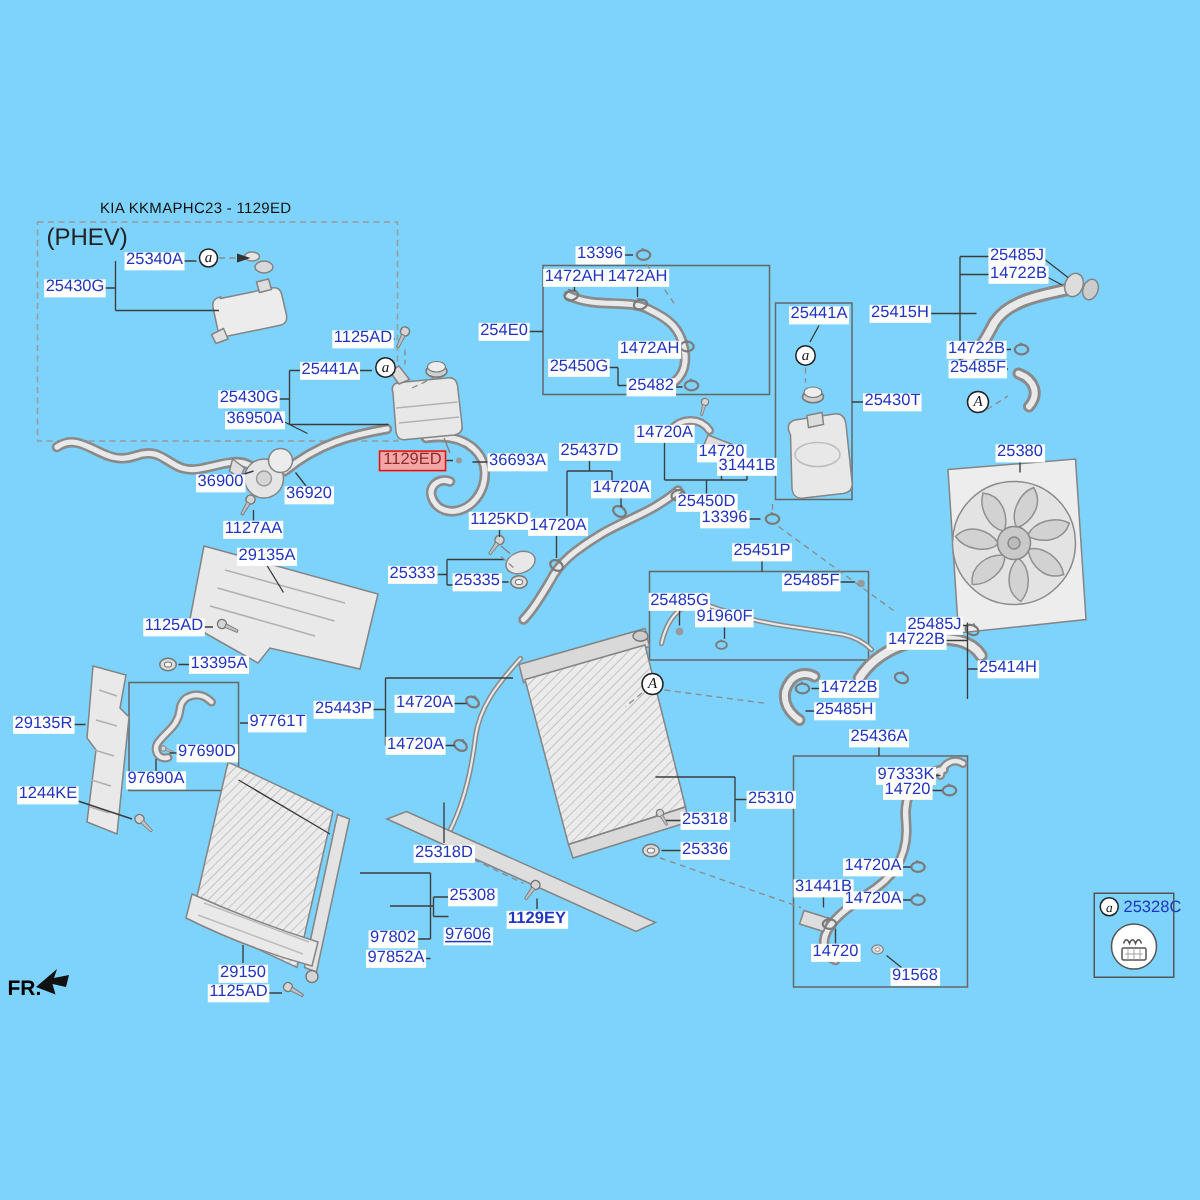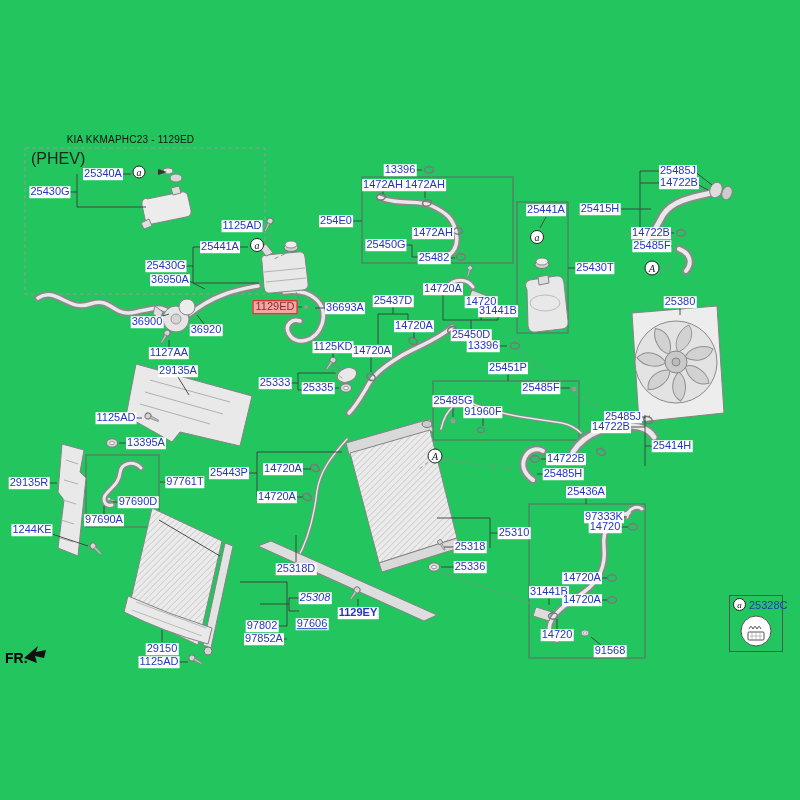--- a/index.html
+++ b/index.html
@@ -1,16 +1,16 @@
 <!DOCTYPE html>
 <html><head>
 <meta charset="utf-8">
 <style>
   html,body{margin:0;padding:0;background:#fff;}
-  .stage{position:relative;width:800px;height:800px;background:#22c55e;overflow:hidden;
+  .stage{position:relative;width:800px;height:800px;background:#7dd3fc;overflow:hidden;
          font-family:"Liberation Sans",sans-serif;}
   .stage svg{position:absolute;left:0;top:0;}
   .layer{position:absolute;left:0;top:0;width:800px;height:800px;}
   .plabel{position:absolute;transform:translate(-50%,-50%);font-size:11px;line-height:1.05;
           color:#2136c0;background:#fff;padding:0 1px;white-space:nowrap;}
   .plabel.hl{color:#8e2a2a;background:#f2a6a6;border:1.5px solid #e01010;padding:0 2px;}
   .marker{position:absolute;transform:translate(-50%,-50%);box-sizing:border-box;
           border:1.2px solid #222;border-radius:50%;background:#fff;color:#111;
           display:flex;align-items:center;justify-content:center;
           font:italic 10px "Liberation Serif",serif;}
@@ -357,21 +357,21 @@
       <div class="plabel" style="left: 138px; top: 502px;">97690D</div>
       <div class="plabel" style="left: 104px; top: 520px;">97690A</div>
       <div class="plabel" style="left: 32px; top: 530px;">1244KE</div>
       <div class="plabel" style="left: 229px; top: 473px;">25443P</div>
       <div class="plabel" style="left: 283px; top: 469px;">14720A</div>
       <div class="plabel" style="left: 277px; top: 497px;">14720A</div>
       <div class="plabel" style="left: 514px; top: 533px;">25310</div>
       <div class="plabel" style="left: 470px; top: 547px;">25318</div>
       <div class="plabel" style="left: 470px; top: 567px;">25336</div>
       <div class="plabel" style="left: 296px; top: 569px;">25318D</div>
-      <div class="plabel" style="left: 315px; top: 598px; font-style: italic;">25308</div>
+      <div class="plabel" style="left: 315px; top: 598px;">25308</div>
       <div class="plabel" style="left: 312px; top: 624px; text-decoration: underline;">97606</div>
       <div class="plabel" style="left: 358px; top: 613px; font-weight: bold;">1129EY</div>
       <div class="plabel" style="left: 262px; top: 626px;">97802</div>
       <div class="plabel" style="left: 264px; top: 639px;">97852A</div>
       <div class="plabel" style="left: 162px; top: 649px;">29150</div>
       <div class="plabel" style="left: 159px; top: 662px;">1125AD</div>
       <div class="plabel" style="left: 586px; top: 492px;">25436A</div>
       <div class="plabel" style="left: 604px; top: 517px;">97333K</div>
       <div class="plabel" style="left: 605px; top: 527px;">14720</div>
       <div class="plabel" style="left: 582px; top: 578px;">14720A</div>

